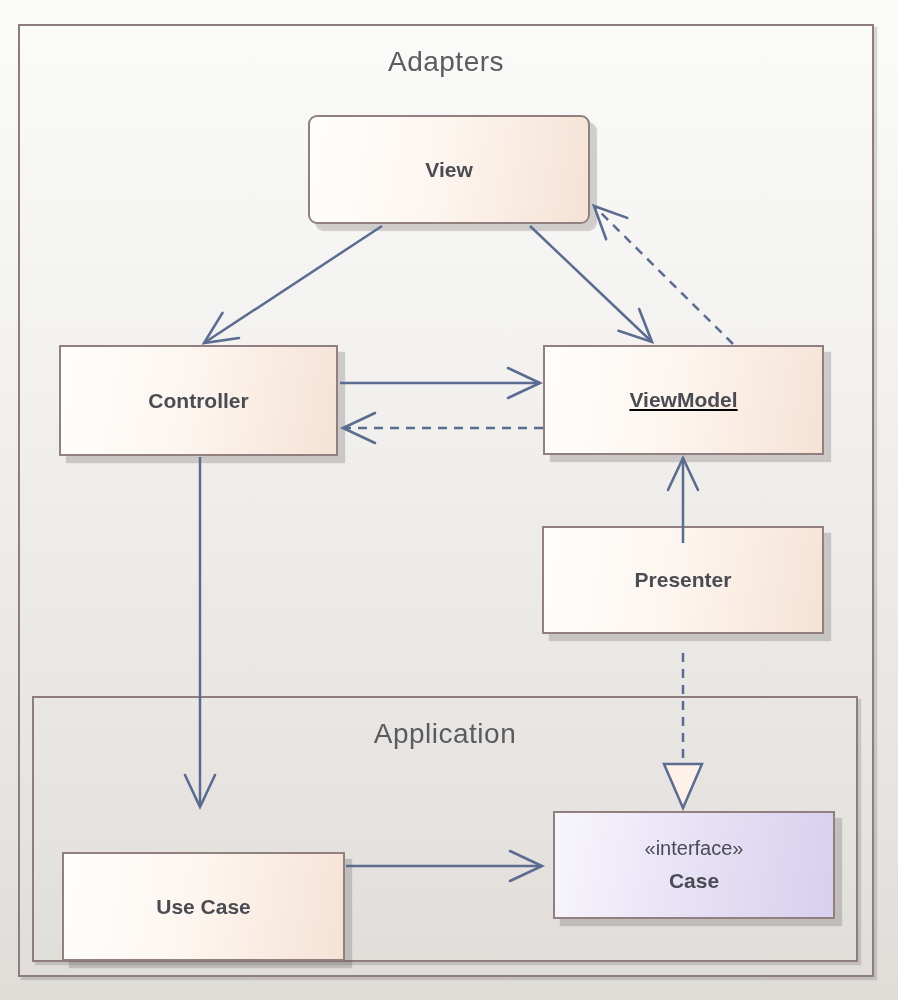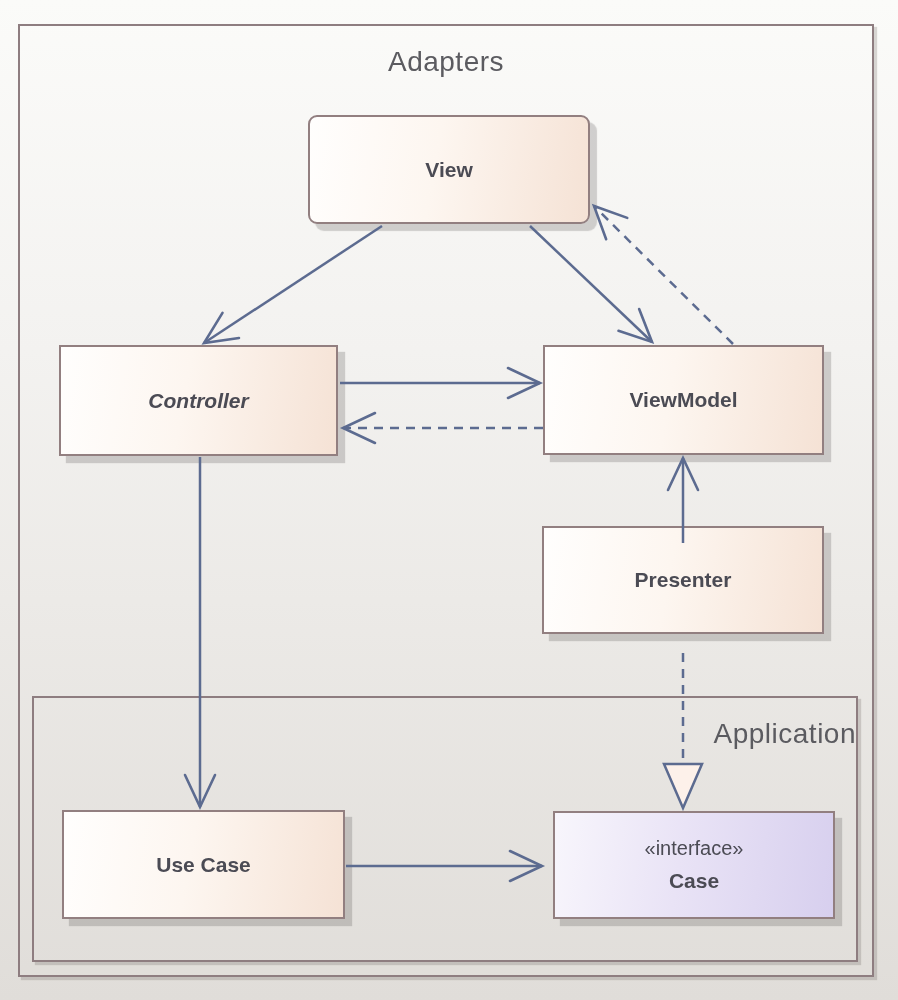--- a/index.html
+++ b/index.html
@@ -58,40 +58,40 @@
   }
 </style>
 </head>
 <body>
 
 <div class="frame" style="left:18px; top:24px; width:852px; height:949px;">
   <div class="frame-label" style="top:20px;">Adapters</div>
 </div>
 
 <div class="frame" style="left:32px; top:696px; width:822px; height:262px;">
-  <div class="frame-label" style="top:20px;text-align:right;">Application</div>
+  <div class="frame-label" style="top:20px;">Application</div>
 </div>
 
 <div class="node" style="left:308px; top:115px; width:278px; height:105px;border-radius:9px;">
   <div class="label">View</div>
 </div>
 
-<div class="node" style="left:59px; top:345px; width:275px; height:107px;font-style:italic;">
+<div class="node" style="left:59px; top:345px; width:275px; height:107px;">
   <div class="label">Controller</div>
 </div>
 
-<div class="node" style="left:543px; top:345px; width:277px; height:106px;">
+<div class="node" style="left:543px; top:345px; width:277px; height:106px;text-decoration:underline;">
   <div class="label">ViewModel</div>
 </div>
 
 <div class="node" style="left:542px; top:526px; width:278px; height:104px;">
   <div class="label">Presenter</div>
 </div>
 
-<div class="node" style="left:62px; top:810px; width:279px; height:105px;">
+<div class="node" style="left:62px; top:852px; width:279px; height:105px;">
   <div class="label">Use Case</div>
 </div>
 
 <div class="node interface" style="left:553px; top:811px; width:278px; height:104px;text-align:center;">
   <div class="stereotype">«interface»</div>
   <div class="label">Case</div>
 </div>
 
 <svg class="connectors" width="898" height="1000" viewBox="0 0 898 1000">
   <defs>

